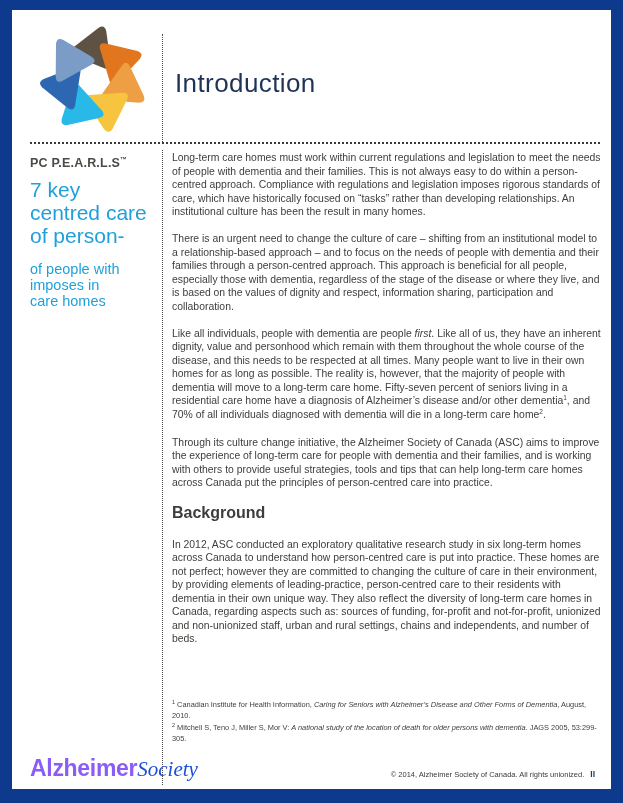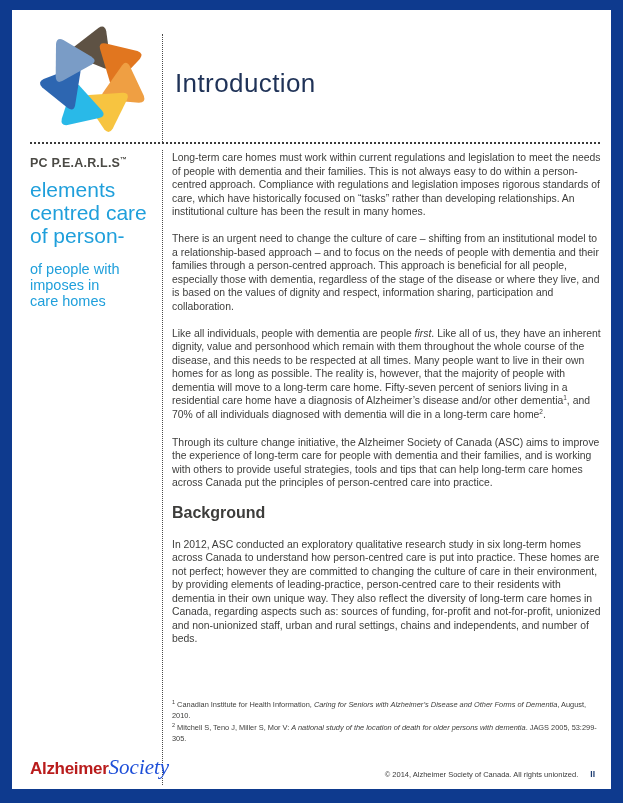--- a/index.html
+++ b/index.html
@@ -25,25 +25,25 @@
   .body-col { position:absolute; left:160px; top:141px; width:430px; color:#3d3d3b; font-size:10.4px; line-height:1.3; }
   .body-col p { margin:0 0 13.5px; }
   .section-heading { font-size:16px; font-weight:bold; margin:0 0 13.5px; color:#3d3d3b; }
   .fn-ref { font-size:6.5px; }
 
   .footnotes { position:absolute; left:160px; top:689px; width:434px; font-size:7.4px; line-height:1.45; color:#3d3d3b; }
   .footnotes p { margin:0; }
   .footnotes sup { font-size:5.5px; }
 
   .wordmark { position:absolute; left:18px; top:745px; white-space:nowrap; }
-  .wm-bold { font-weight:bold; font-size:17px; color:#b91c1c; letter-spacing:-0.3px; }
+  .wm-bold { font-weight:bold; font-size:23px; color:#8b5cf6; letter-spacing:-0.3px; }
   .wm-italic { font-family:"Liberation Serif", serif; font-style:italic; font-size:21px; color:#1d4ed8; }
 
   .copyright-row { position:absolute; right:16px; top:759px; font-size:7.5px; color:#3a3a3a; }
-  .pagenum { font-weight:bold; color:#1c3d72; margin-left:12px; font-size:8.5px; }
+  .pagenum { font-weight:bold; color:#1c3d72; margin-left:6px; font-size:8.5px; }
 </style>
 </head>
 <body>
 
 <div class="page">
 
   <svg class="logo" viewBox="0 0 120 120">
     <path d="M -5 -26 Q 0 -33 5 -26 L 24 7 Q 28 15 20 15.5 L -20 15.5 Q -28 15 -24 7 Z" transform="rotate(0 60 60) translate(60 30) rotate(22) scale(0.85)" fill="#5e5244"></path>
     <path d="M -5 -26 Q 0 -33 5 -26 L 24 7 Q 28 15 20 15.5 L -20 15.5 Q -28 15 -24 7 Z" transform="rotate(51.4 60 60) translate(60 30) rotate(22) scale(0.85)" fill="#e1761f"></path>
     <path d="M -5 -26 Q 0 -33 5 -26 L 24 7 Q 28 15 20 15.5 L -20 15.5 Q -28 15 -24 7 Z" transform="rotate(102.9 60 60) translate(60 30) rotate(22) scale(0.85)" fill="#ef9f43"></path>
@@ -54,21 +54,21 @@
   </svg>
 
   <div class="title-vline"></div>
   <h1 class="page-title">Introduction</h1>
   <div class="h-divider"></div>
   <div class="content-vline"></div>
 
   <aside class="sidebar">
     <div class="kicker"><span>PC P.E.A.R.L.S</span><sup>™</sup></div>
     <div class="headline">
-      <div>elements</div>
+      <div>7 key</div>
       <div>centred care</div>
       <div>of person-</div>
     </div>
     <div class="subhead">
       <div>of people with</div>
       <div>imposes in</div>
       <div>care homes</div>
     </div>
   </aside>
 

